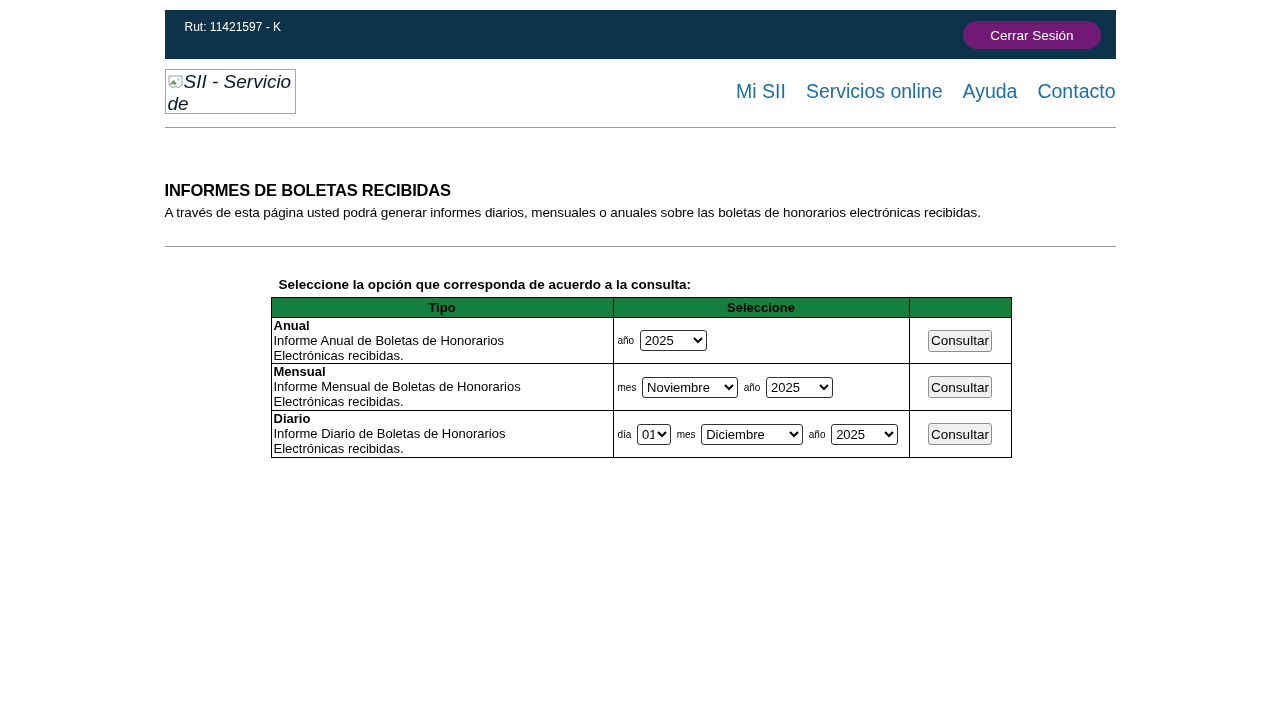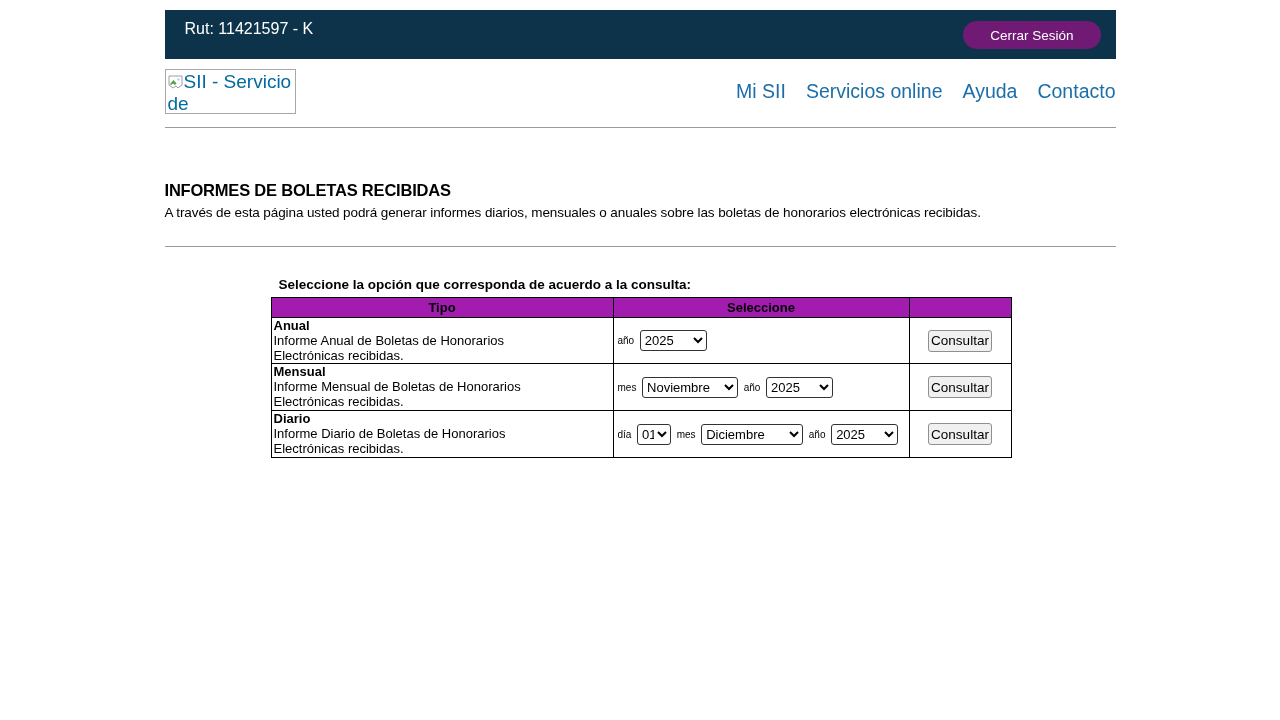--- a/index.html
+++ b/index.html
@@ -16,21 +16,21 @@
   .topbar {
     margin-top: 10px;
     height: 49px;
     background: #0d334a;
     position: relative;
   }
   .rut {
     position: absolute;
     left: 20px; top: 10px;
     color: #ffffff;
-    font-size: 16px;
+    font-size: 12px;
   }
   .logout-btn {
     position: absolute;
     right: 15px; top: 11px;
     height: 28px;
     padding: 0 27px;
     background: #701a75;
     color: #ffffff;
     border: none;
     border-radius: 14px;
@@ -44,25 +44,26 @@
     display: flex;
     justify-content: space-between;
     align-items: center;
     padding: 8px 0 0 0;
     height: 57px;
   }
   .logo-box {
     width: 131px; height: 45px;
     border: 1px solid #a8a8a8;
     overflow: hidden;
-    color: #0369a1;
+    color: #0f172a;
     font-size: 19px;
     line-height: 22px;
     padding: 1px 2px;
     cursor: pointer;
+    font-style: italic;
   }
   .broken-img-icon { vertical-align: -2px; margin-right: 1px; }
   .nav-links {
     display: flex;
     gap: 20px;
     align-items: center;
   }
   .nav-link {
     color: #1c6ea8;
     font-size: 19.5px;
@@ -103,21 +104,21 @@
     margin-left: 106px;
     border-collapse: collapse;
     width: 740px;
     font-size: 13px;
     table-layout: fixed;
   }
   .report-table th, .report-table td {
     border: 1px solid #000;
   }
   .report-table thead th {
-    background: #a21caf;
+    background: #15803d;
     height: 20px;
     font-size: 13px;
     font-weight: bold;
     text-align: center;
     padding: 1px 2px;
   }
   .col-tipo  { width: 342px; }
   .col-sel   { width: 296px; }
   .col-btn   { width: 102px; }
   td.cell-tipo {

